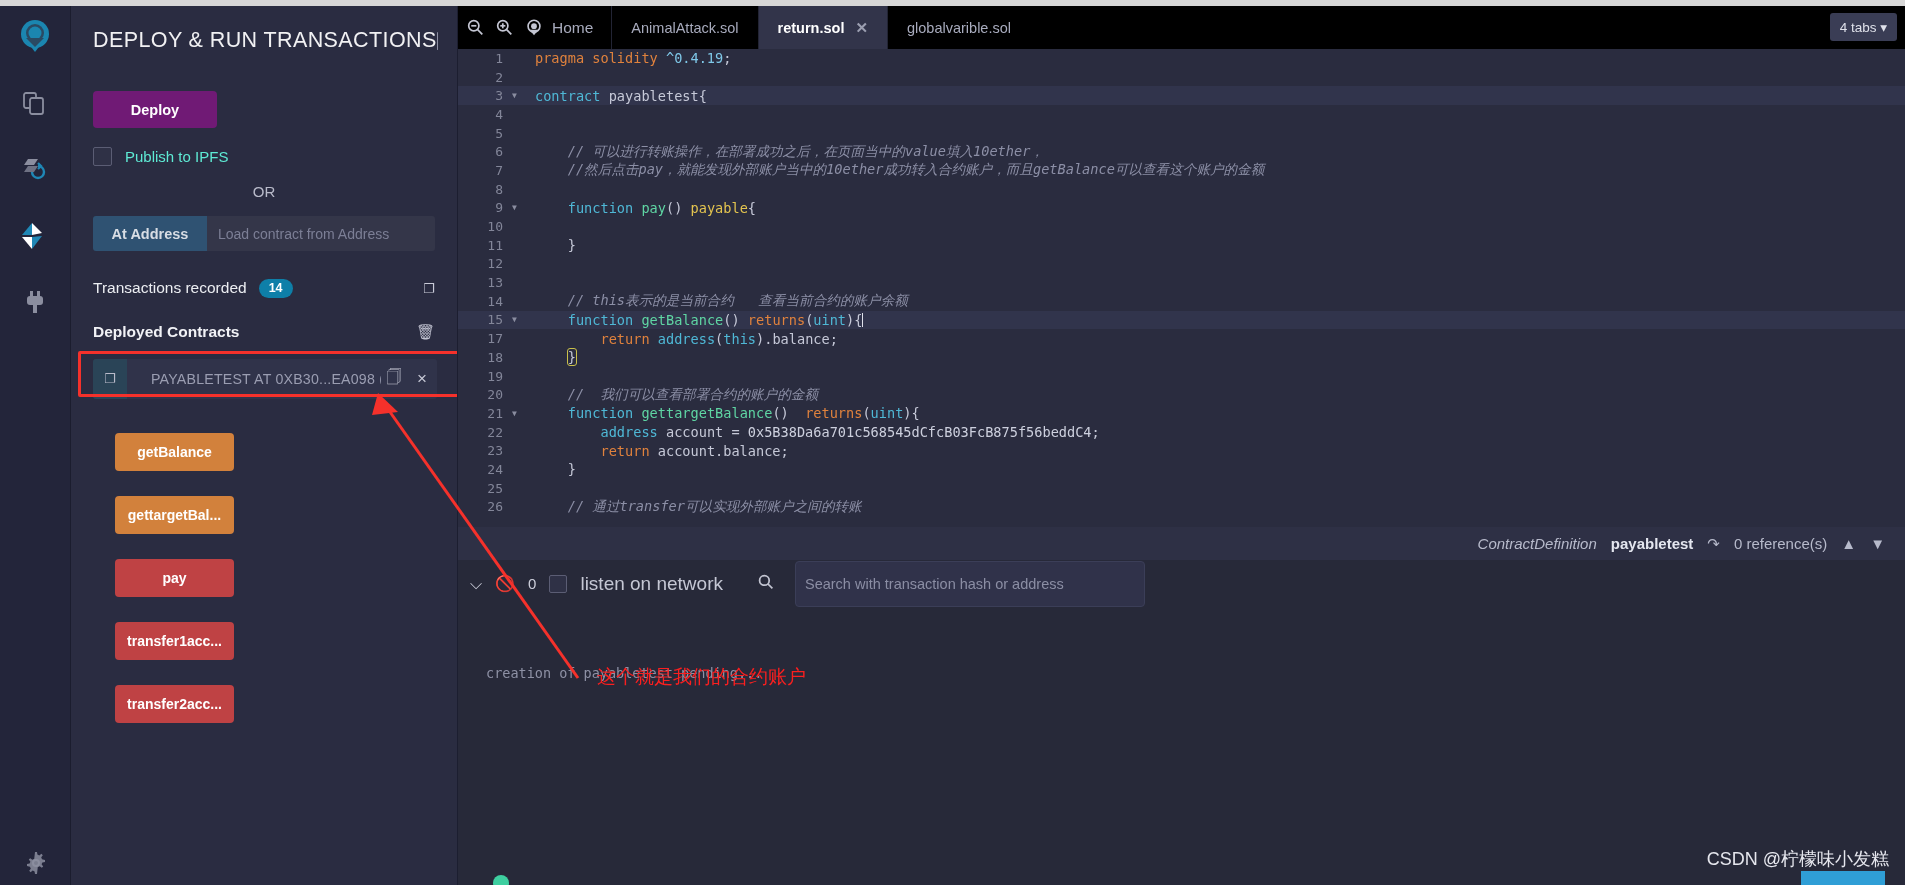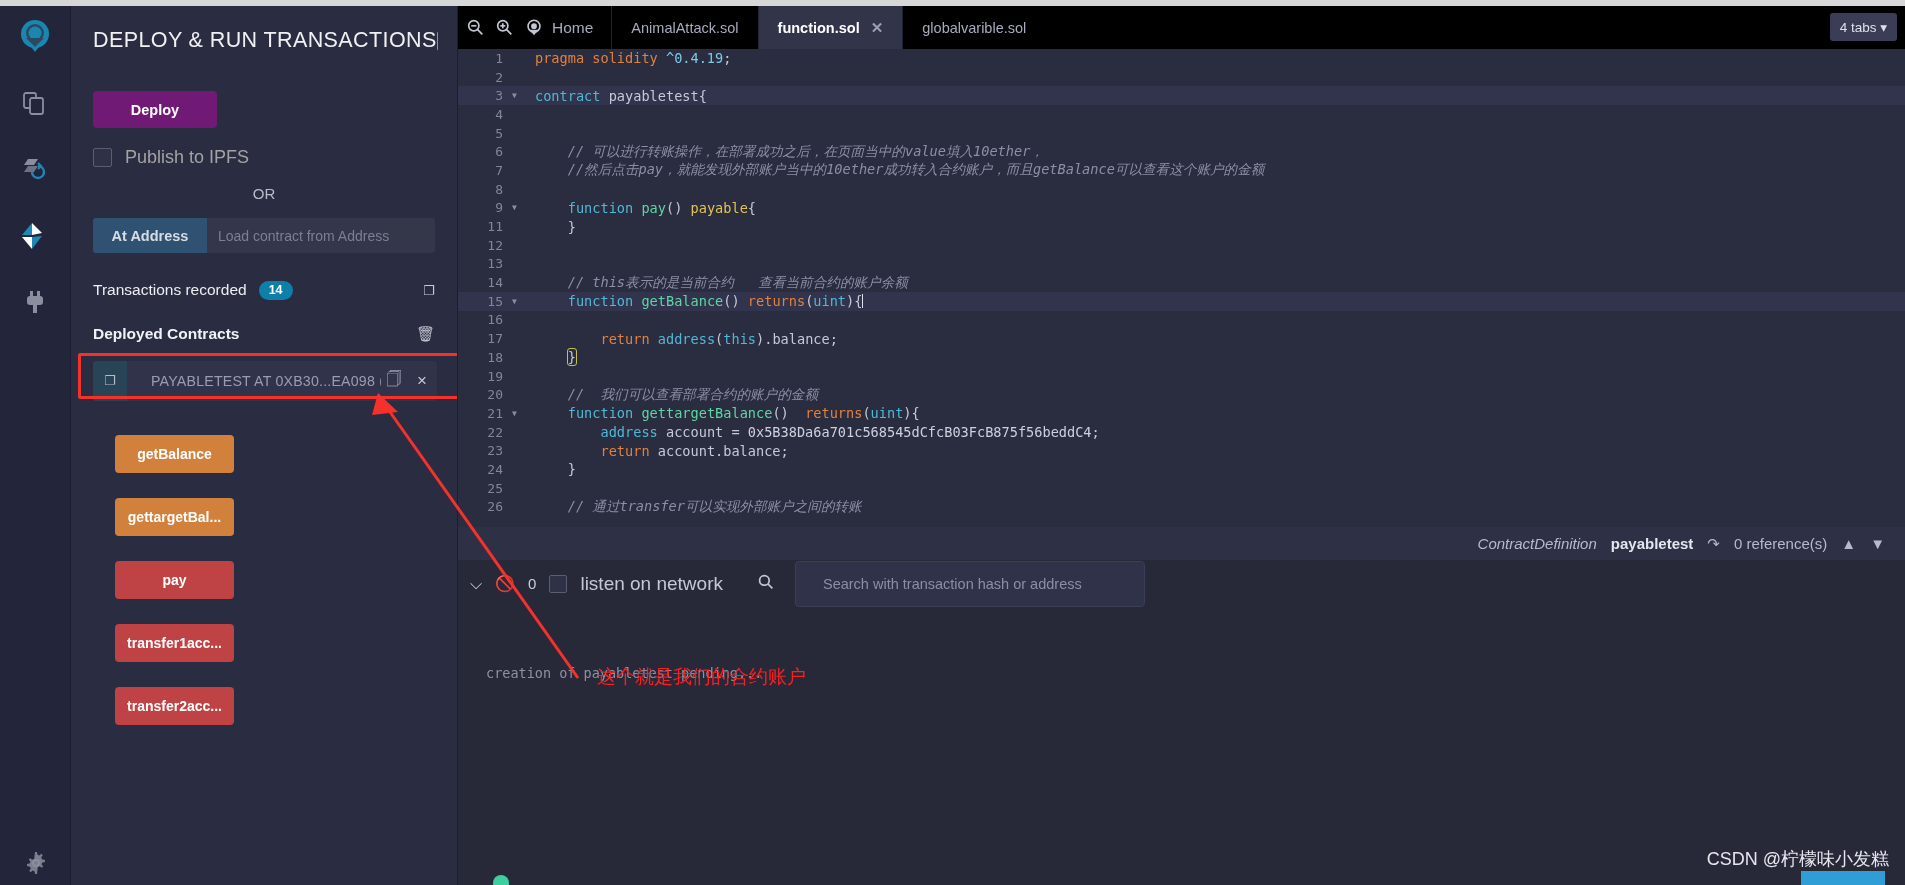--- a/index.html
+++ b/index.html
@@ -43,21 +43,21 @@
 
   .panel-body { padding: 0 22px; }
 
   .btn-deploy {
     margin-top:38px; width:124px; height:37px; border-radius:4px;
     background:#701a75; color:#fff; font-size:14.5px; font-weight:bold;
     border:none; cursor:pointer; display:block;
   }
   .ipfs-row { display:flex; align-items:center; gap:13px; margin-top:19px; }
   .chk { width:19px; height:19px; border:1px solid #5b5d74; background:#2f3146; border-radius:2px; cursor:pointer; }
-  .ipfs-label { color:#a3a3a3; font-size:18px; }
+  .ipfs-label { color:#5eead4; font-size:15px; }
 
   .or-row { text-align:center; margin-top:17px; color:#b9bbca; font-size:15px; }
 
   .ataddr-row { display:flex; margin-top:16px; height:35px; }
   .ataddr-btn {
     width:114px; background:#2f5272; color:#d8dde4; font-size:14.5px; font-weight:bold;
     border:none; border-radius:3px 0 0 3px; cursor:pointer;
   }
   .ataddr-inp {
     flex:1; background:#343649; border:none; border-radius:0 3px 3px 0;
@@ -157,21 +157,21 @@
   
   .term { position:absolute; left:0; right:0; top:554px; bottom:0; background:#272939; }
   .termbar { height:47px; display:flex; align-items:center; padding-left:12px; gap:13px; }
   .term-ico { color:#cdcfdb; font-size:16px; cursor:pointer; }
   .term-count { color:#cdcfdb; font-size:15px; }
   .term-chk { width:18px; height:18px; border:1px solid #5b5d74; background:#2f3146; border-radius:2px; cursor:pointer; }
   .term-chk-label { color:#c5c7d4; font-size:19px; }
   .term-search-ico { color:#c3c5d2; font-size:16px; margin-left:22px; }
   .term-search {
     width:350px; height:46px; background:#30324a; border:1px solid #3b3e58; border-radius:4px;
-    color:#8b8ea4; font-size:14.5px; padding-left:27px; outline:none; margin-left:8px;
+    color:#8b8ea4; font-size:14.5px; padding-left:9px; outline:none; margin-left:8px;
   }
   .term-search::placeholder { color:#8b8ea4; }
   .term-log {
     position:absolute; left:28px; top:105px; color:#8e91a5; font-size:13.5px;
     font-family:"DejaVu Sans Mono", monospace;
   }
   .term-dot { position:absolute; left:35px; bottom:-6px; width:16px; height:16px; border-radius:50%; background:#3ecfa0; }
 
   
   .anno-arrow { position:absolute; left:0; top:0; pointer-events:none; }
@@ -320,21 +320,21 @@
             <circle cx="10" cy="8" r="3.2" fill="#c4c6d3"></circle>
             <path d="M5 12 L10 18 L15 12 Z" fill="#c4c6d3"></path>
           </svg>
         </span>
         <span class="home-label">Home</span>
       </div>
       <div class="tab">
         <span>AnimalAttack.sol</span>
       </div>
       <div class="tab active">
-        <span>function.sol</span>
+        <span>return.sol</span>
         <span class="closex">✕</span>
       </div>
       <div class="tab">
         <span>globalvarible.sol</span>
       </div>
       <div class="tabs-badge">
         <span>4 tabs</span> ▾
       </div>
     </div>
 
@@ -378,20 +378,25 @@
           <span class="gutter">8</span>
           <span class="fold"></span>
           <span class="code"></span>
         </div>
         <div class="coderow">
           <span class="gutter">9</span>
           <span class="fold">▼</span>
           <span class="code">    <span class="k-kw">function</span> <span class="k-fnname">pay</span><span class="k-punct">()</span> <span class="k-pay">payable</span><span class="k-punct">{</span></span>
         </div>
         <div class="coderow">
+          <span class="gutter">10</span>
+          <span class="fold"></span>
+          <span class="code"></span>
+        </div>
+        <div class="coderow">
           <span class="gutter">11</span>
           <span class="fold"></span>
           <span class="code">    <span class="k-punct">}</span></span>
         </div>
         <div class="coderow">
           <span class="gutter">12</span>
           <span class="fold"></span>
           <span class="code"></span>
         </div>
         <div class="coderow">
@@ -401,25 +406,20 @@
         </div>
         <div class="coderow">
           <span class="gutter">14</span>
           <span class="fold"></span>
           <span class="code">    <span class="k-comment">// this表示的是当前合约   查看当前合约的账户余额</span></span>
         </div>
         <div class="coderow hl">
           <span class="gutter">15</span>
           <span class="fold">▼</span>
           <span class="code">    <span class="k-kw">function</span> <span class="k-fnname">getBalance</span><span class="k-punct">()</span> <span class="k-ret">returns</span><span class="k-punct">(</span><span class="k-type">uint</span><span class="k-punct">){</span><span class="caret"></span></span>
-        </div>
-        <div class="coderow">
-          <span class="gutter">16</span>
-          <span class="fold"></span>
-          <span class="code"></span>
         </div>
         <div class="coderow">
           <span class="gutter">17</span>
           <span class="fold"></span>
           <span class="code">        <span class="k-ret">return</span> <span class="k-type">address</span><span class="k-punct">(</span><span class="k-kw">this</span><span class="k-punct">).</span><span class="k-punct">balance;</span></span>
         </div>
         <div class="coderow">
           <span class="gutter">18</span>
           <span class="fold"></span>
           <span class="code">    <span class="k-punct brace-hl">}</span></span>

